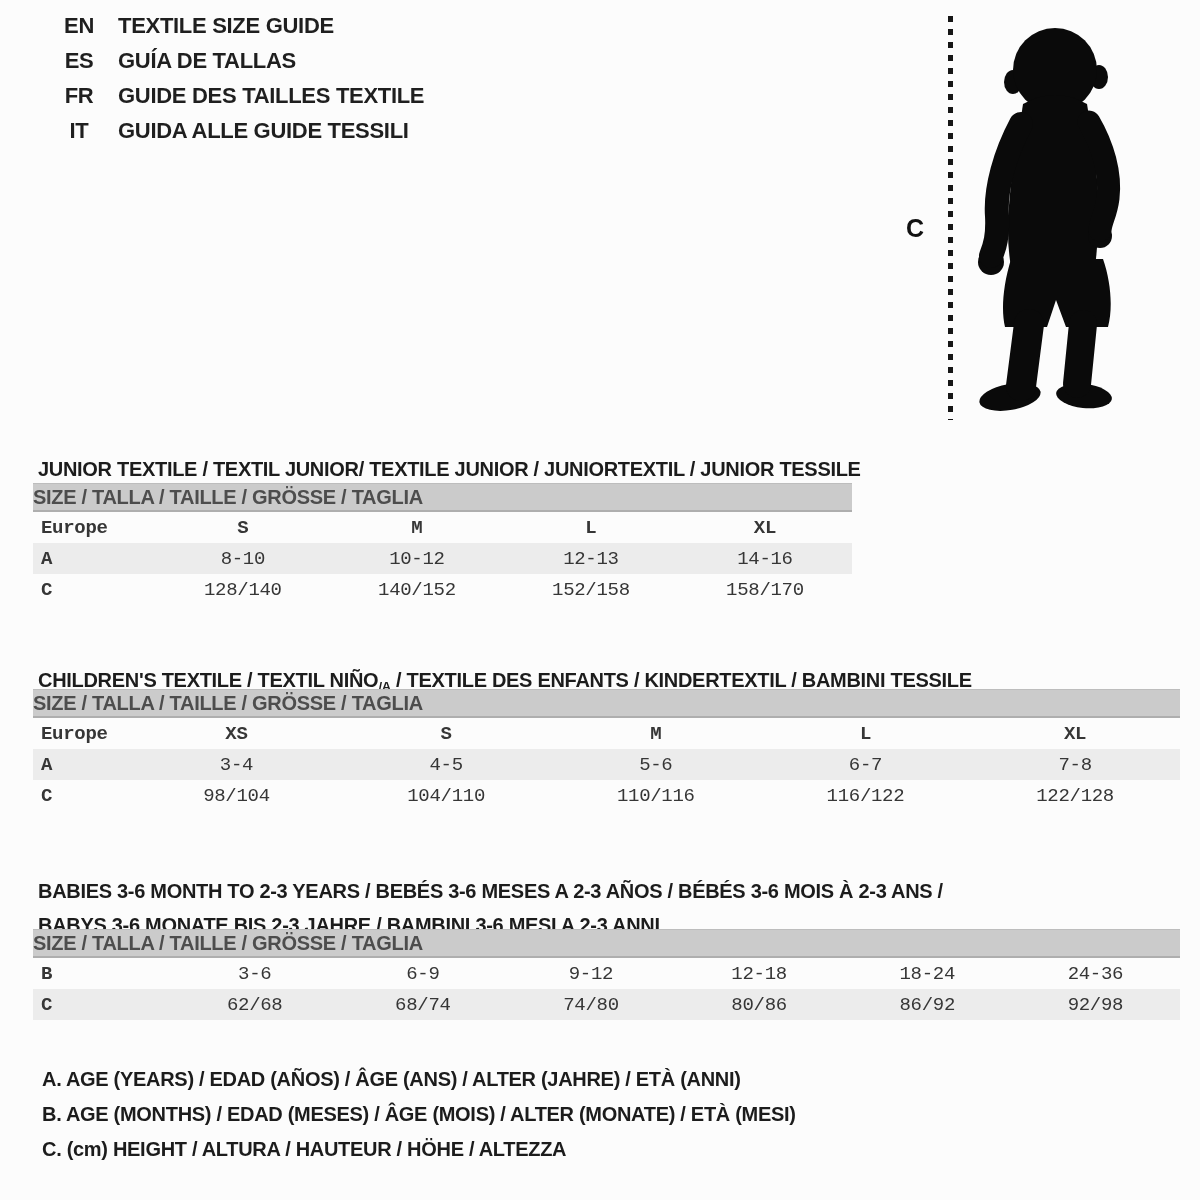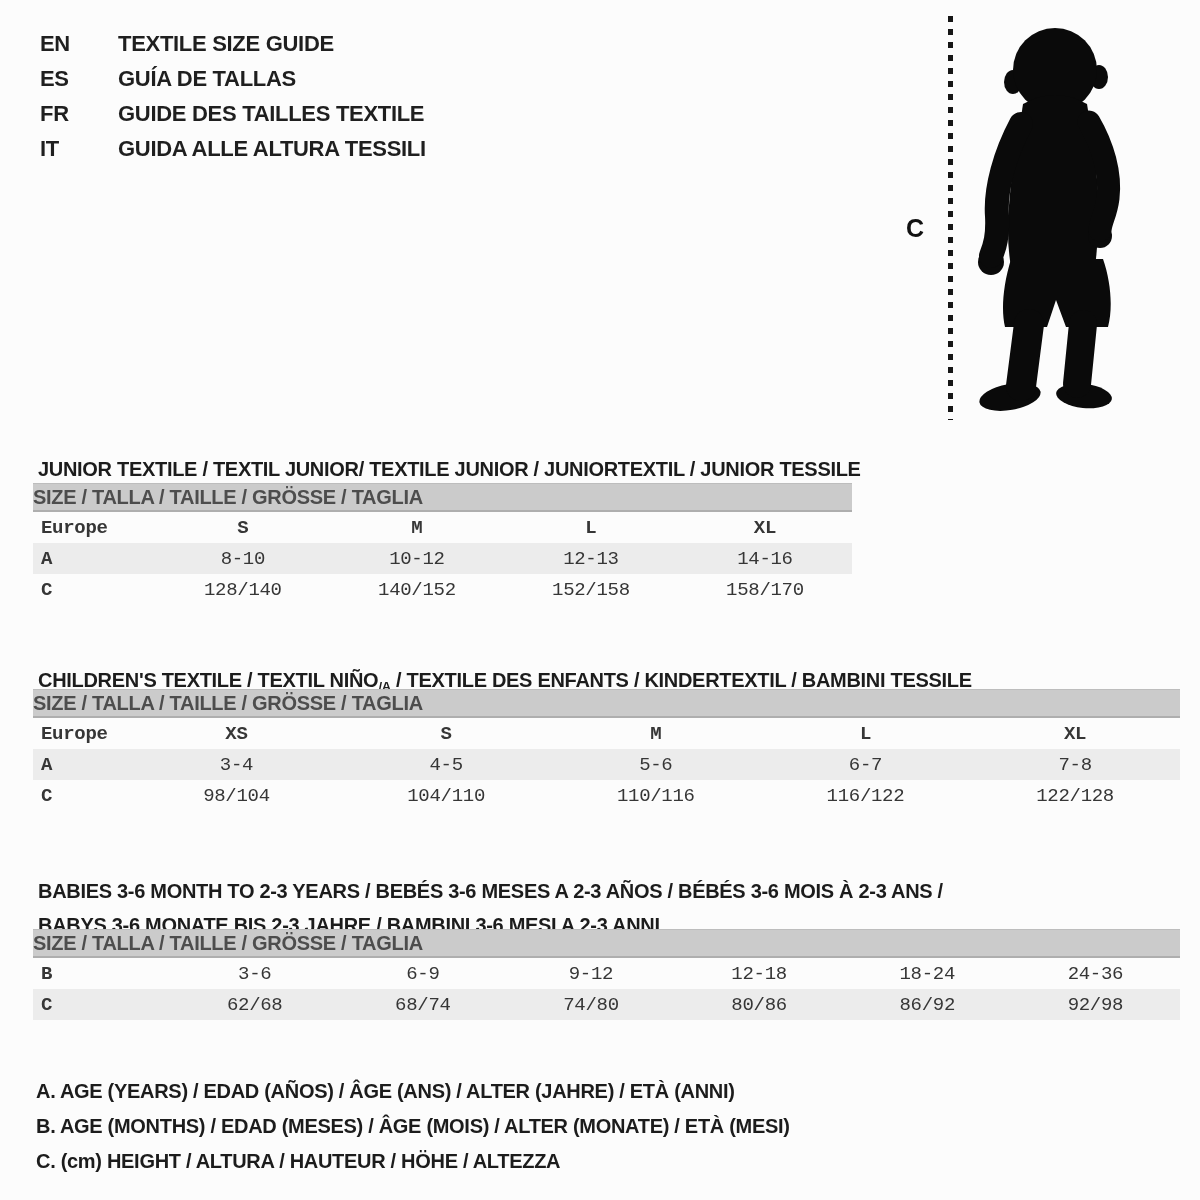--- a/index.html
+++ b/index.html
@@ -4,21 +4,21 @@
 <style>
   html,body { margin:0; padding:0; background:#ffffff; }
   .canvas {
     position:relative; width:1200px; height:1200px;
     background:#fcfcfc; overflow:hidden;
     font-family:"Liberation Sans", sans-serif;
     color:#2e2e2e; letter-spacing:-0.3px;
   }
 
   
-  .lang-block { position:absolute; left:40px; top:26px; }
+  .lang-block { position:absolute; left:40px; top:8px;text-align:center; }
   .lang-row { display:flex; height:35px; align-items:center;
               font-size:22px; font-weight:bold; color:#1f1f1f; }
   .lang-code { width:78px; flex:0 0 78px; }
 
   
   .measure-line {
     position:absolute; left:948px; top:16px; width:5px; height:404px;
     background-image:repeating-linear-gradient(to bottom, #161616 0 6px, transparent 6px 13px);
   }
   .measure-label { position:absolute; left:906px; top:214px;
@@ -47,21 +47,21 @@
   .cell { display:block; }
   .lbl { text-align:left; padding-left:8px; font-weight:bold; box-sizing:border-box; }
   .val { text-align:center; }
   .head-row .val { font-weight:bold; }
 
   .junior   .lbl { width:15%; }    .junior   .val { width:21.25%; }
   .children .lbl { width:8.6%; }   .children .val { width:18.28%; }
   .babies   .lbl { width:12%; }    .babies   .val { width:14.66%; }
 
   
-  .legend-block { position:absolute; left:36px; top:1062px;margin-top:12px; }
+  .legend-block { position:absolute; left:42px; top:1062px; }
   .legend-row { height:35px; line-height:35px; font-size:20px; font-weight:bold; color:#1c1c1c; }
 </style>
 </head>
 <body>
 
 <div class="canvas">
 
   <div class="lang-block">
     <div class="lang-row">
       <span class="lang-code">EN</span>
@@ -70,21 +70,21 @@
     <div class="lang-row">
       <span class="lang-code">ES</span>
       <span class="lang-title">GUÍA DE TALLAS</span>
     </div>
     <div class="lang-row">
       <span class="lang-code">FR</span>
       <span class="lang-title">GUIDE DES TAILLES TEXTILE</span>
     </div>
     <div class="lang-row">
       <span class="lang-code">IT</span>
-      <span class="lang-title">GUIDA ALLE ALTURA TESSILI</span>
+      <span class="lang-title">GUIDA ALLE GUIDE TESSILI</span>
     </div>
   </div>
 
   <div class="measure-line"></div>
   <div class="measure-label">C</div>
   <svg class="silhouette" viewBox="0 0 178 388" xmlns="http://www.w3.org/2000/svg" aria-hidden="true">
     <g fill="#0a0a0a" stroke="none">
       <ellipse cx="50" cy="58" rx="9" ry="12"></ellipse>
       <ellipse cx="136" cy="53" rx="9" ry="12"></ellipse>
       <circle cx="92" cy="46" r="42"></circle>

